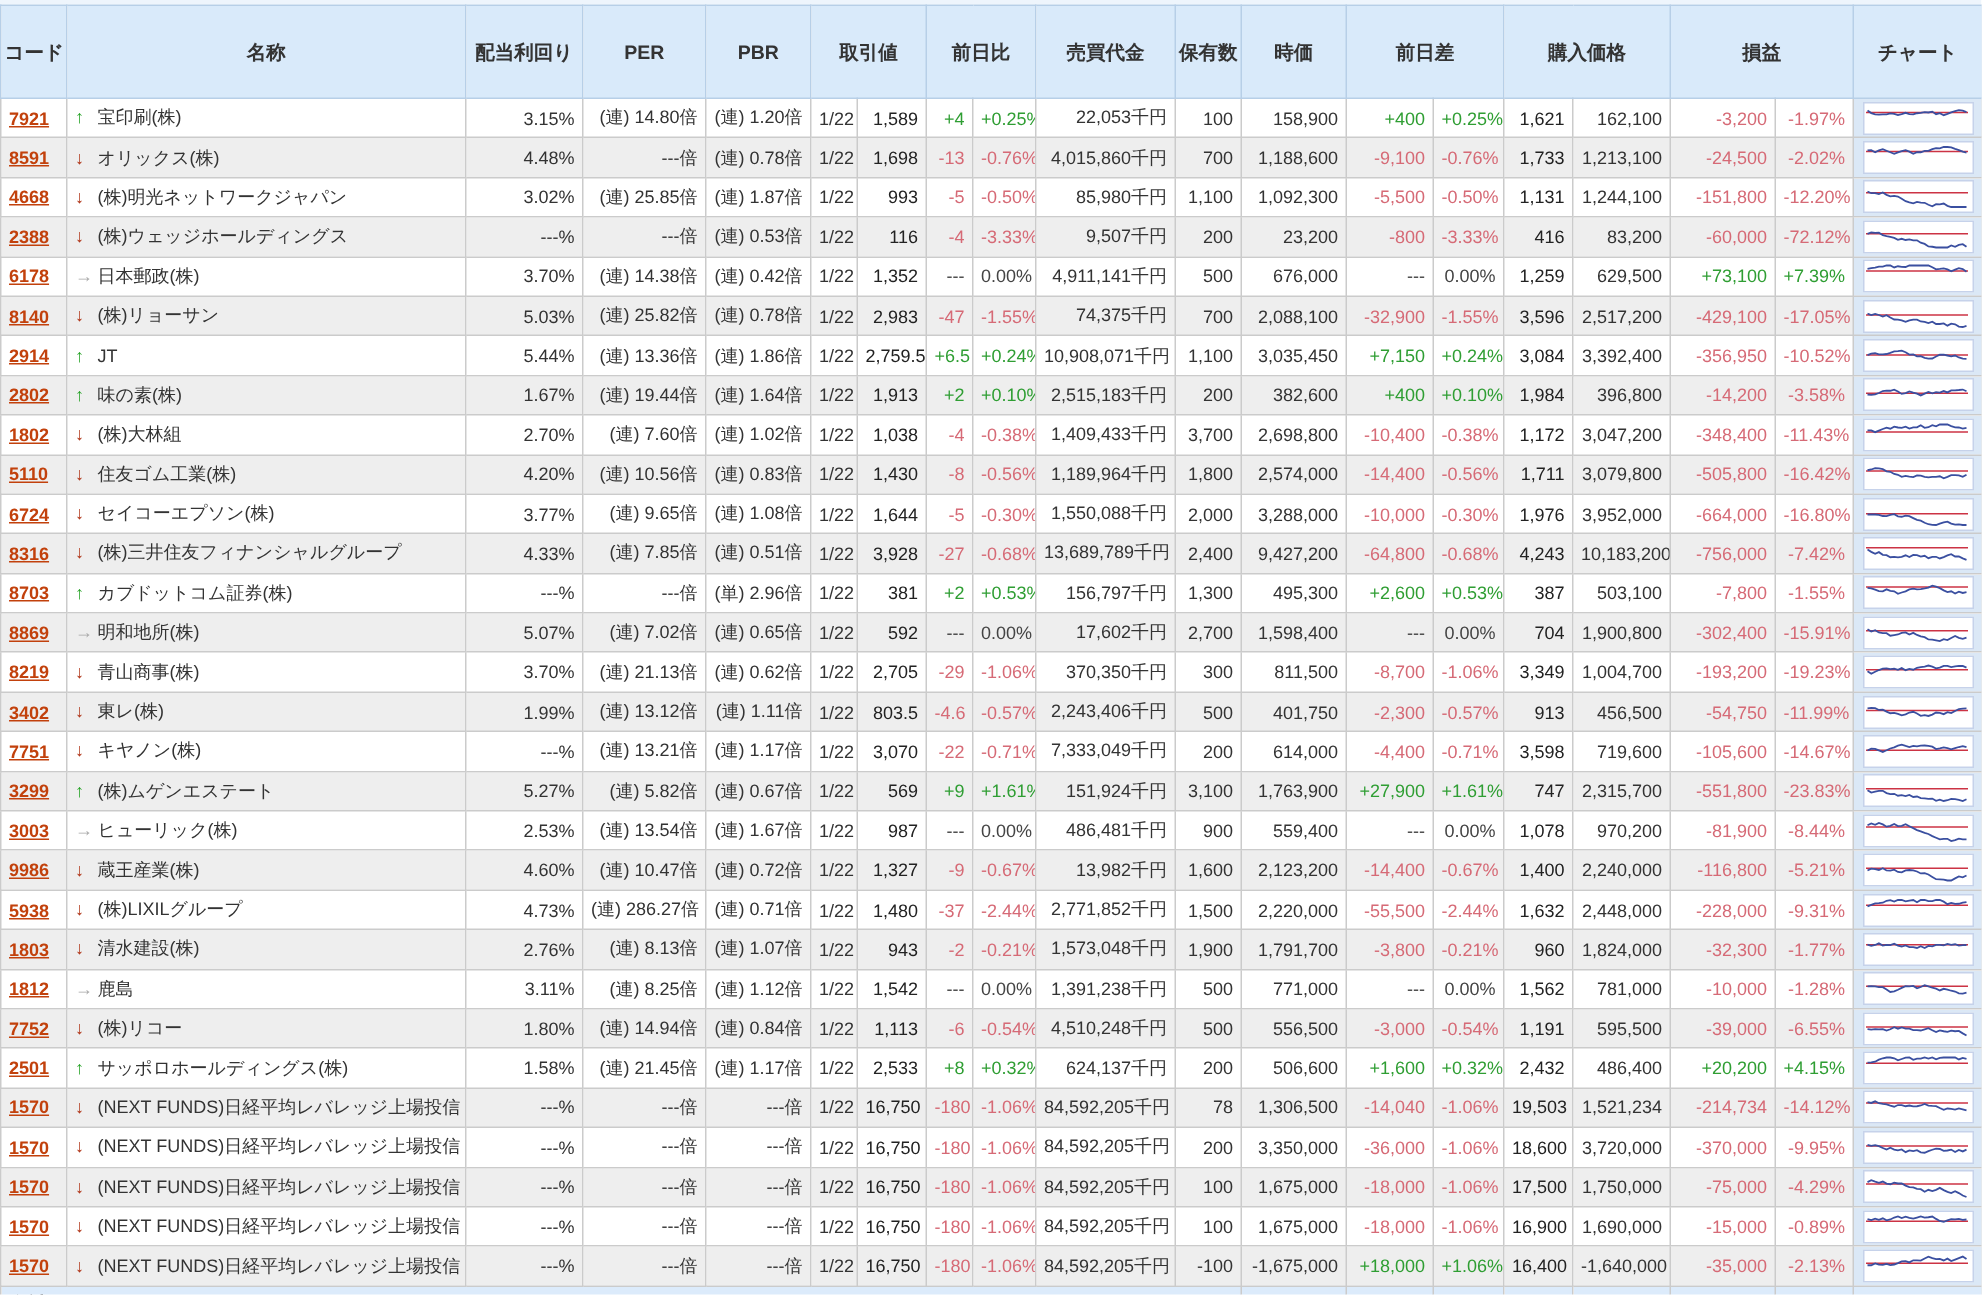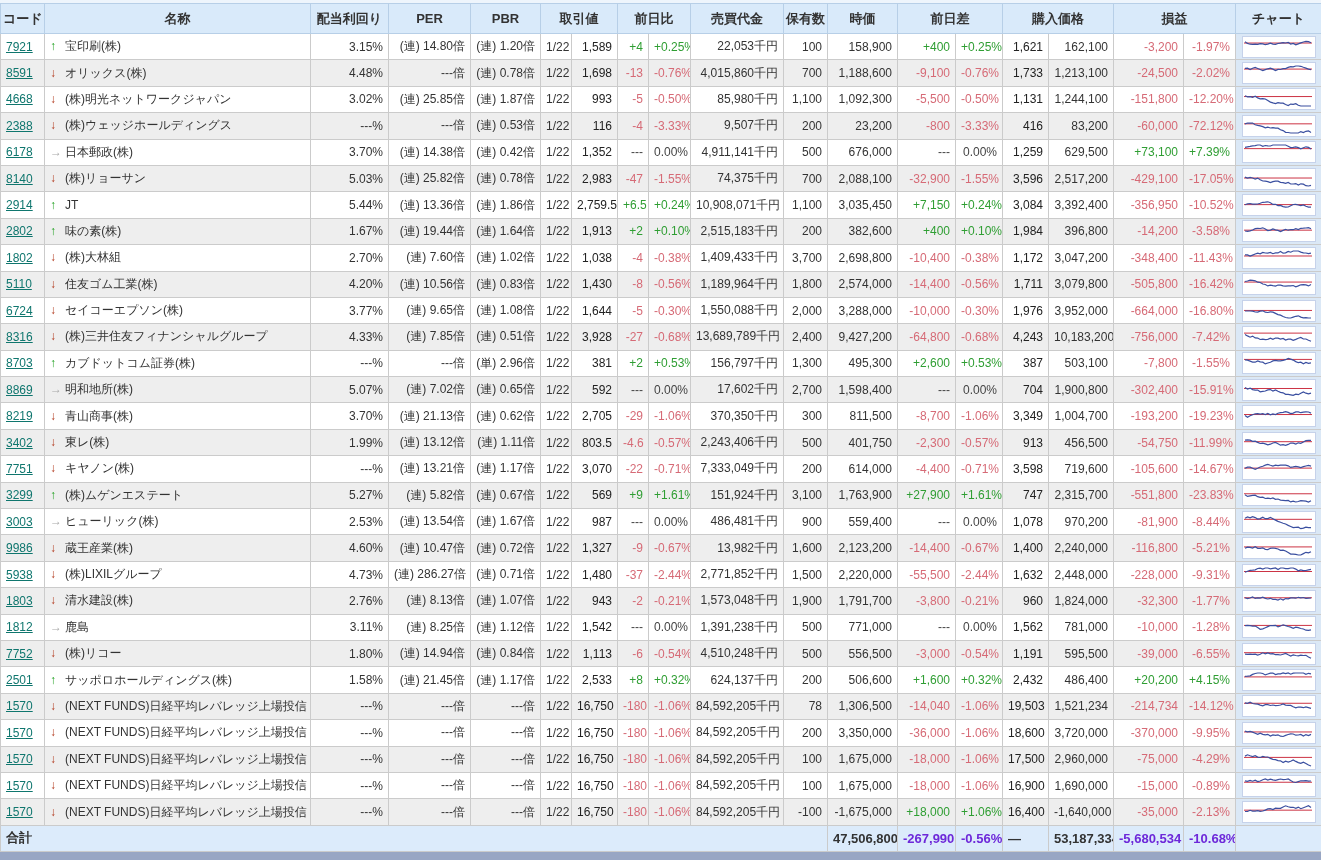--- a/index.html
+++ b/index.html
@@ -8,31 +8,31 @@
     font-family:"Liberation Sans","DejaVu Sans",sans-serif;
     font-size:12px;color:#333;overflow:hidden;
   }
   .top-gap{height:3px;background:#eef5fc;}
   table.pt{
     border-collapse:collapse;table-layout:fixed;width:1321px;
     border:1px solid #b5cde6;
   }
   table.pt th{
     background:#d9eafa;height:29px;font-size:13px;font-weight:bold;color:#333;
-    border:1px solid #b7cfe7;text-align:center;padding:0 2px;
+    border:1px solid #b7cfe7;text-align:center;padding:16px 2px;
     white-space:nowrap;overflow:hidden;
   }
   table.pt td{
     height:25.4px;border:1px solid #cbcbcb;padding:0 5px;
     white-space:nowrap;overflow:hidden;vertical-align:middle;
   }
   tr.even td{background:#eeeeee;}
   tr.odd td{background:#ffffff;}
   td.c-code{padding-left:7px;}
-  .code-link{color:#0f766e;font-weight:normal;text-decoration:underline;cursor:pointer;}
+  .code-link{color:#c2410c;font-weight:bold;text-decoration:underline;cursor:pointer;}
   td.c-name{padding-left:5px;}
   .arr{display:inline-block;width:15px;font-weight:bold;text-align:left;}
   .arr.up{color:#1fa01f;}
   .arr.down{color:#b23a1e;}
   .arr.flat{color:#a9a9a9;}
   td.c-num,td.c-r{text-align:right;}
   td.c-date{text-align:center;padding:0 2px;margin-top:12px;}
   td.c-price,td.c-unit{text-align:right;font-weight:normal;color:#222;}
   td.pos{color:#2f9e33;}
   td.neg{color:#d66a76;}
@@ -753,21 +753,21 @@
         <td class="c-date">1/22</td>
         <td class="c-price">16,750</td>
         <td class="c-r neg">-180</td>
         <td class="c-r neg">-1.06%</td>
         <td class="c-num">84,592,205千円</td>
         <td class="c-num">100</td>
         <td class="c-num">1,675,000</td>
         <td class="c-r neg">-18,000</td>
         <td class="c-r neg">-1.06%</td>
         <td class="c-unit">17,500</td>
-        <td class="c-num">2,960,000</td>
+        <td class="c-num">1,750,000</td>
         <td class="c-r neg">-75,000</td>
         <td class="c-r neg">-4.29%</td>
         <td class="c-chart"><span class="spark"><svg width="70" height="20">
               <line x1="1" x2="69" y1="8.400599862448871" y2="8.400599862448871" stroke="#cc3344" stroke-width="1"></line>
               <polyline points="2.0,7.1 4.5,5.8 7.1,6.8 9.6,7.5 12.2,6.7 14.7,8.1 17.2,8.5 19.8,7.4 22.3,8.0 24.8,8.0 27.4,9.4 29.9,10.4 32.5,10.6 35.0,11.6 37.5,11.8 40.1,13.5 42.6,12.2 45.2,13.0 47.7,12.2 50.2,10.9 52.8,12.4 55.3,13.6 57.8,14.4 60.4,13.1 62.9,14.4 65.5,16.0 68.0,17.0" fill="none" stroke="#3a4fa0" stroke-width="1.2"></polyline>
             </svg></span></td>
       </tr>
       <tr class="odd">
         <td class="c-code"><a class="code-link" href="#">1570</a></td>
         <td class="c-name"><span class="arr down">↓</span><span class="nm">(NEXT FUNDS)日経平均レバレッジ上場投信</span></td>

